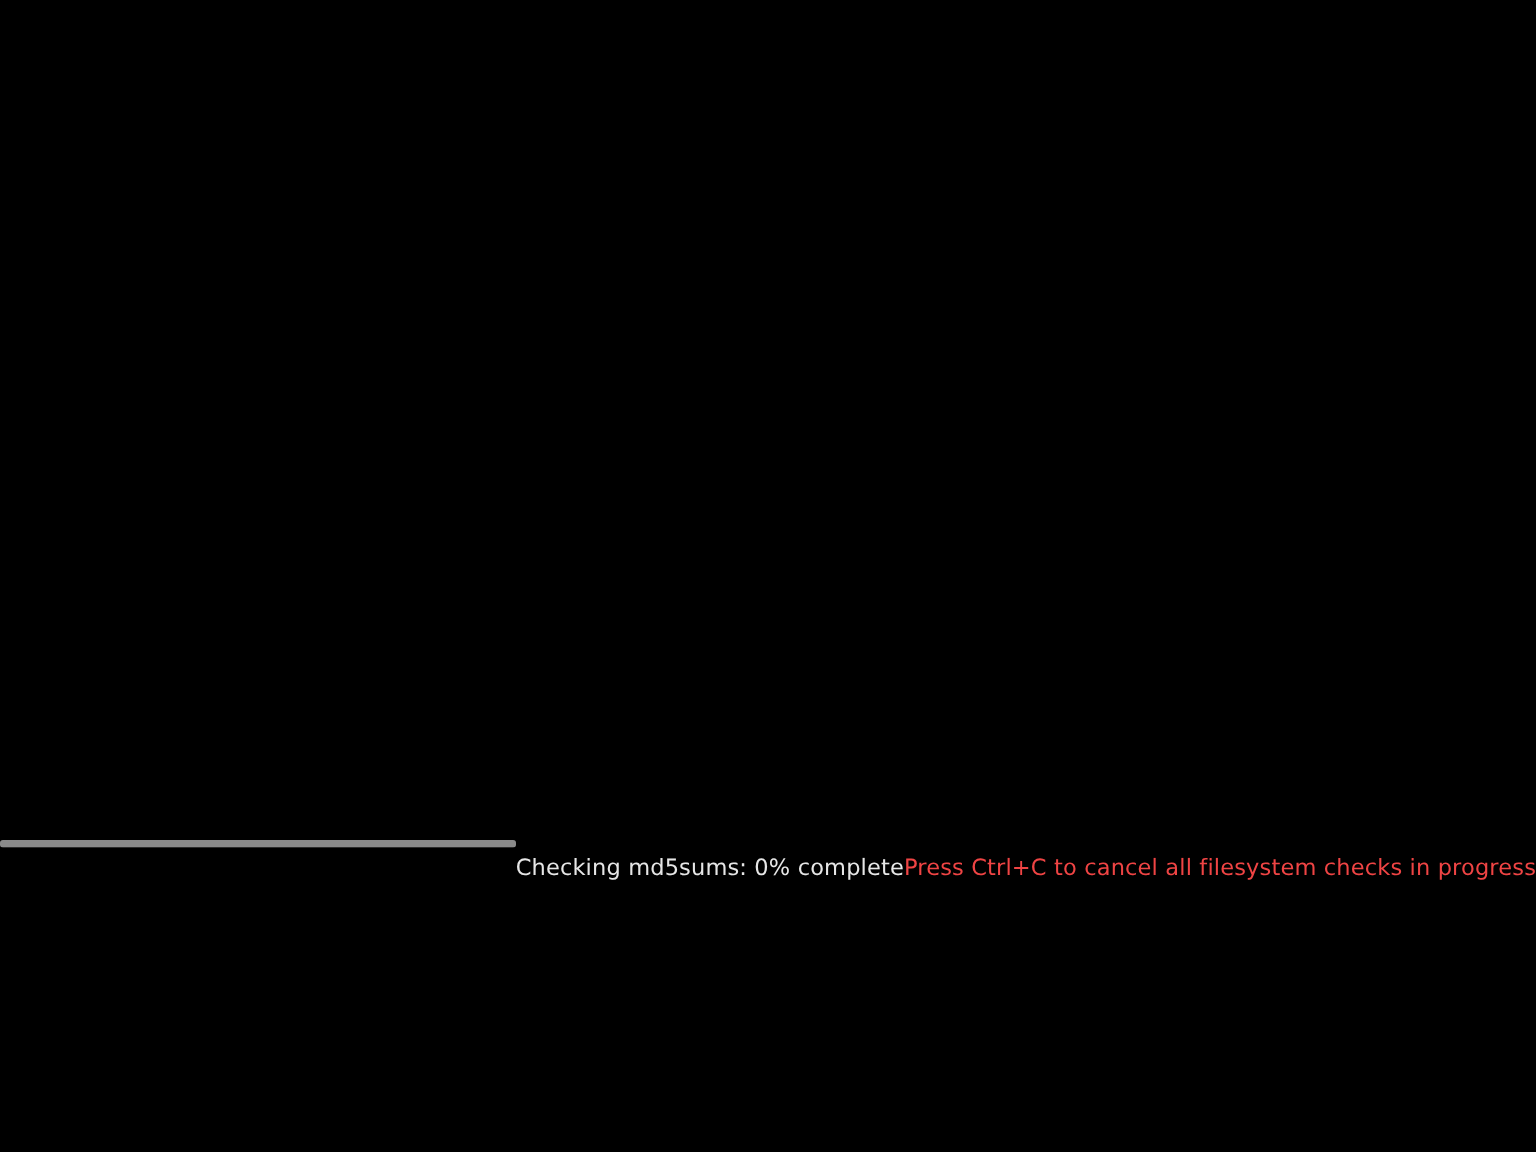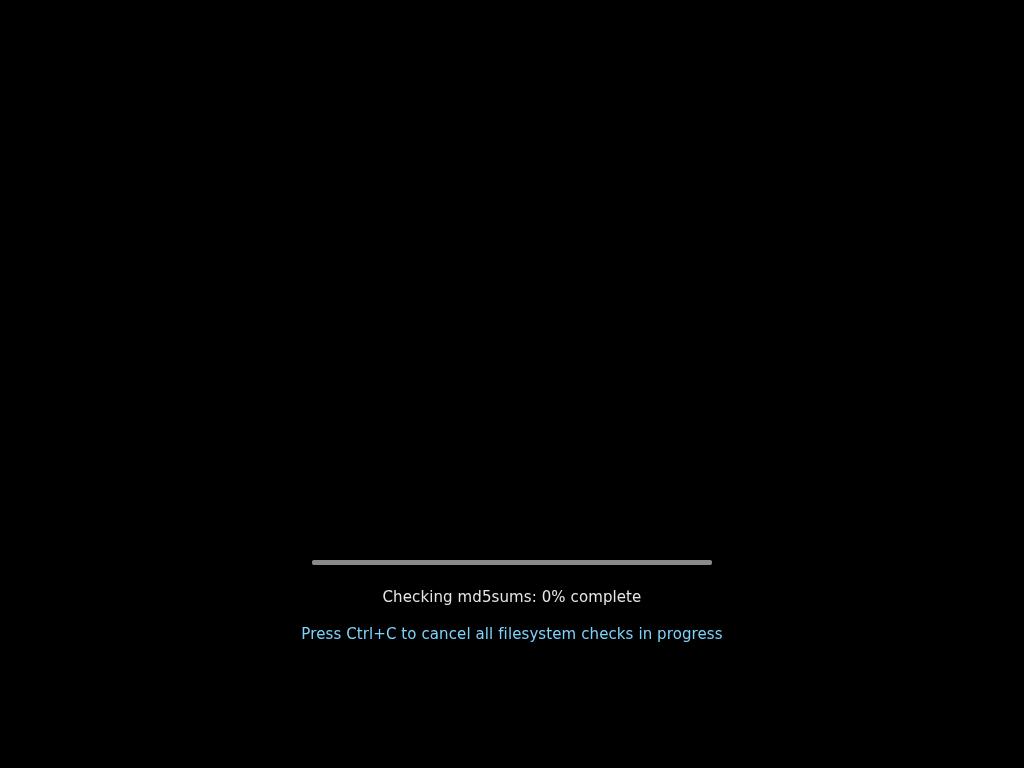--- a/index.html
+++ b/index.html
@@ -18,22 +18,22 @@
     width: 1024px;
     height: 768px;
     background: #000000;
   }
   .boot-panel {
     position: absolute;
     left: 0;
     top: 560px;
     width: 1024px;
     display: flex;
-    flex-direction: column;
-    align-items: center;
+    flex-direction: row;
+    align-items: flex-start;
   }
   .progress-track {
     width: 400px;
     height: 5px;
     background: #1a1a1a;
     border-radius: 2px;
     overflow: hidden;
     position: relative;
     margin-bottom: 14px;
   }
@@ -58,21 +58,21 @@
     font-size: 15px;
     line-height: 37px;
     letter-spacing: 0.1px;
     text-align: center;
     white-space: nowrap;
   }
   .boot-line.secondary {
     color: #e0e0e0;
   }
   .boot-line.hint {
-    color: #7dd3fc;
+    color: #ef4444;
   }
 </style>
 </head>
 <body>
 
 <div class="screen">
 
   <div class="boot-panel">
 
     <div class="progress-track">

